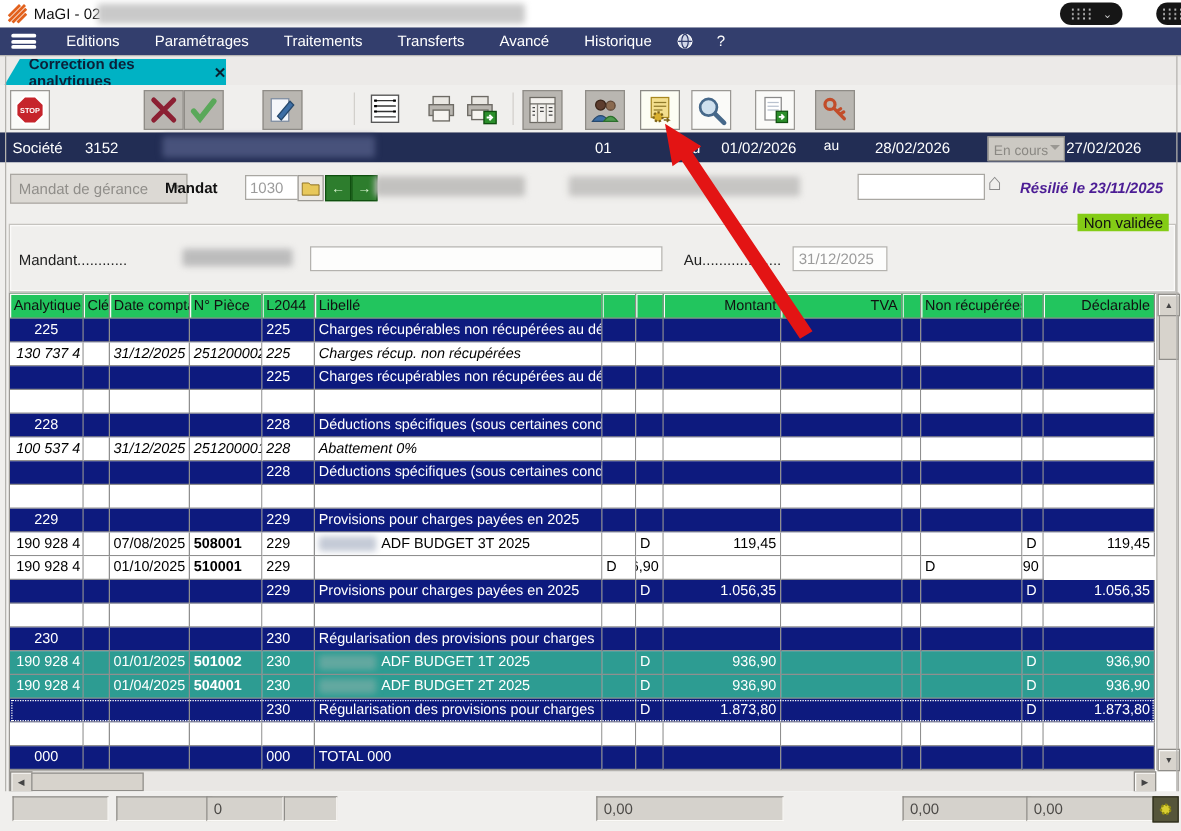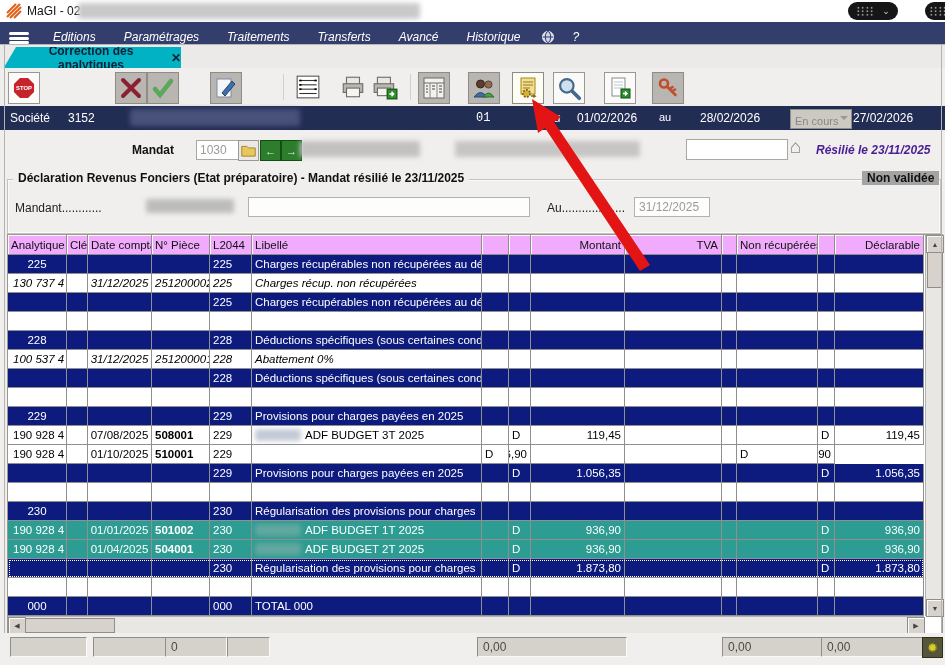--- a/index.html
+++ b/index.html
@@ -8,31 +8,31 @@
   
   .titlebar{position:absolute;left:0;top:0;width:945px;height:22px;background:#ffffff;border-bottom:1px solid #e4e4e4;}
   .applogo{position:absolute;left:6px;top:3px;width:16px;height:16px;}
   .apptitle{position:absolute;left:27px;top:4px;font-size:12px;color:#111;}
   .redact{filter:blur(2.5px);border-radius:2px;}
   .titleredact{position:absolute;left:78px;top:3px;width:342px;height:16px;background:#c9c9c9;}
   .oswidget{position:absolute;top:2px;height:18px;background:#161616;border-radius:9px;display:flex;align-items:center;justify-content:space-evenly;}
   .dots{width:18px;height:10px;background-image:radial-gradient(#bdbdbd 0.9px,transparent 1.1px);background-size:4.5px 3.5px;}
   .osw-chev{color:#cfcfcf;font-size:9px;line-height:10px;}
   
-  .menubar{position:absolute;left:0;top:22px;width:945px;height:22px;background:#333e6d;display:flex;align-items:flex-end;color:#fff;font-style:italic;}
+  .menubar{position:absolute;left:0;top:22px;width:945px;height:22px;background:#333e6d;display:flex;align-items:center;color:#fff;}
   .hamb{width:20px;height:12px;margin:0 10px 0 9px;display:flex;flex-direction:column;justify-content:space-between;}
   .hamb i{display:block;height:3px;background:#fff;border-radius:2px;}
   .menuitem{padding:0 14px;font-size:12px;cursor:default;}
   .menuglobe{margin:0 8px 0 6px;display:flex;}
   .menuhelp{padding:0 10px;}
   
   .tabbar{position:absolute;left:0;top:44px;width:945px;height:24px;background:#eceae8;border-top:1px solid #b9b7b4;}
   .tab{position:absolute;left:3px;top:2px;width:178px;height:22px;background:#00b2c4;
        clip-path:polygon(13px 0,100% 0,100% 100%,0 100%);display:flex;align-items:center;}
-  .tablabel{margin-left:20px;font-weight:bold;color:#0b2038;font-size:12px;text-align:center;}
+  .tablabel{margin-left:20px;font-weight:bold;color:#0b2038;font-size:12px;}
   .tabclose{margin-left:12px;font-weight:bold;color:#09202f;font-size:12px;cursor:default;}
   
   .toolbar{position:absolute;left:0;top:68px;width:945px;height:38px;background:#f0efed;border-bottom:1px solid #c9c7c4;}
   .tbtn{position:absolute;top:4px;width:30px;height:30px;display:flex;align-items:center;justify-content:center;}
   .tbtn.gbg{background:#b9b6b1;border:1px solid #8f8c87;}
   .tbtn.framed{background:#fafaf8;border:1px solid #9a9894;}
   .tbtn.hl{background:#fdfdf3;border:1px solid #8d8b86;}
   .tsep{position:absolute;top:6px;width:1px;height:26px;background:#d2d0cc;}
   
   .socbar{position:absolute;left:0;top:106px;width:945px;height:24px;background:#222d54;color:#fff;font-size:12px;padding-left:29px;}
@@ -54,33 +54,33 @@
   .sqbtn.green{background:#2d7d2d;border:1px solid #0f4f0f;color:#d8f5d0;font-size:11px;font-weight:bold;}
   .mredact1{position:absolute;left:300px;top:11px;width:120px;height:16px;background:#c2c1bf;}
   .mredact2{position:absolute;left:455px;top:11px;width:185px;height:16px;background:#c6c5c3;}
   .minput{position:absolute;left:686px;top:9px;width:100px;height:19px;background:#fff;border:1px solid #a9a7a2;}
   .homeico{position:absolute;left:790px;top:6px;font-size:19px;color:#8a8a8a;}
   .resilie{position:absolute;left:816px;top:13px;font-weight:bold;color:#4c1d95;font-style:italic;}
   
   .gbox{position:absolute;left:7px;top:179px;width:932px;height:53px;border:1px solid #c5c3bf;
         box-shadow:inset 0 0 0 1px #fbfaf9;}
   .gtitle{position:absolute;left:13px;top:171px;background:#f0efed;padding:0 5px;font-weight:bold;font-size:12px;}
-  .gstatus{position:absolute;left:862px;top:171px;background:#a3a3a3;padding:0 5px;font-weight:bold;font-size:12px;}
+  .gstatus{position:absolute;left:862px;top:171px;background:#84cc16;padding:0 5px;font-weight:normal;font-size:12px;}
   .mandantlab{position:absolute;left:15px;top:201px;color:#222;}
   .mandantredact{position:absolute;left:146px;top:199px;width:88px;height:14px;background:#bcbcbc;}
   .mandantinput{position:absolute;left:248px;top:197px;width:280px;height:18px;background:#fdfdfc;border:1px solid #b4b2ae;}
   .aulab{position:absolute;left:547px;top:201px;color:#222;}
   .auinput{position:absolute;left:634px;top:197px;width:70px;height:18px;background:#fdfdfc;border:1px solid #b4b2ae;
            color:#9b9b9b;display:flex;align-items:center;padding-left:4px;font-size:12px;}
   
   .tablebox{position:absolute;left:7px;top:234px;width:934px;height:399px;background:#fff;
             border:1px solid #9a9894;}
   .thead,.trow{display:grid;grid-template-columns:59px 21px 64px 58px 42px 230px 27px 22px 94px 97px 15px 81px 17px 89px;}
   .thead{position:absolute;left:0;top:0;width:916px;height:20px;}
-  .thead .hcell{background:#f0abfc;border-right:1px solid #8f8d89;border-bottom:1px solid #8f8d89;
+  .thead .hcell{background:#22c55e;border-right:1px solid #8f8d89;border-bottom:1px solid #8f8d89;
                 box-shadow:inset 1px 1px 0 #fbfaf8;display:flex;align-items:center;padding:0 3px;
                 font-size:11.5px;white-space:nowrap;overflow:hidden;}
   .thead .hcell.r{justify-content:flex-end;}
   .tbody{position:absolute;left:0;top:20px;width:916px;}
   .trow{height:19px;text-align:right;}
   .cell{border-right:1px solid #8f8f8f;border-bottom:1px solid #8f8f8f;display:flex;align-items:center;
         padding:0 3px;font-size:11.5px;white-space:nowrap;overflow:hidden;}
   .trow.group .cell,.trow.subtotal .cell{background:#0d1a7e;color:#fff;}
   .trow.detail .cell{background:#ffffff;color:#000;}
   .trow.selected .cell{background:#2d9c92;color:#fff;}
@@ -291,33 +291,37 @@
         <circle cx="8" cy="7.5" r="4" fill="none" stroke="#c24d2a" stroke-width="2.6"></circle>
         <path d="M11 10.5 L19.5 19 M16 15.5 l3 -2 M13.5 13 l3 -2" stroke="#c24d2a" stroke-width="2.6" fill="none" stroke-linecap="round"></path>
       </svg>
     </div>
   </div>
 
   <div class="socbar">
     <span style="left:10px;">Société</span>
     <span style="left:68px;">3152</span>
     <div class="socredact redact"></div>
-    <span style="left:476px;font-family:Liberation Mono, monospace;">01</span>
+    <span style="left:476px;">01</span>
     <span style="left:545px;">Du</span>
     <span style="left:577px;">01/02/2026</span>
     <span style="left:659px;font-size:11px;">au</span>
     <span style="left:700px;">28/02/2026</span>
     <div class="etatbox">
       <span>En cours</span>
       <span class="chev"></span>
     </div>
     <span style="left:853px;">27/02/2026</span>
   </div>
 
   <div class="mandatbar">
+    <div class="combo">
+      <span>Mandat de gérance</span>
+      <span class="chev"></span>
+    </div>
     <span class="blab" style="left:132px;">Mandat</span>
     <div class="mandatnum">1030</div>
     <div class="sqbtn" style="left:238px;">
       <svg width="15" height="13" viewBox="0 0 20 17">
           <path d="M1 3 h7 l2 2 h9 v11 h-18 z" fill="#e8c85a" stroke="#8a6d1f"></path>
         </svg>
     </div>
     <div class="sqbtn green" style="left:260px;">
       <span>←</span>
     </div>
@@ -325,21 +329,20 @@
       <span>→</span>
     </div>
     <div class="mredact1 redact"></div>
     <div class="mredact2 redact"></div>
     <div class="minput"></div>
     <span class="homeico">⌂</span>
     <span class="resilie">Résilié le 23/11/2025</span>
   </div>
 
   <div class="gbox"></div>
-  <span class="gtitle">Déclaration Revenus Fonciers (Etat préparatoire) - Mandat résilié le 23/11/2025</span>
   <span class="gstatus">Non validée</span>
   <span class="mandantlab">Mandant............</span>
   <div class="mandantredact redact"></div>
   <div class="mandantinput"></div>
   <span class="aulab">Au...................</span>
   <div class="auinput">
     <span>31/12/2025</span>
   </div>
 
   <div class="tablebox">

